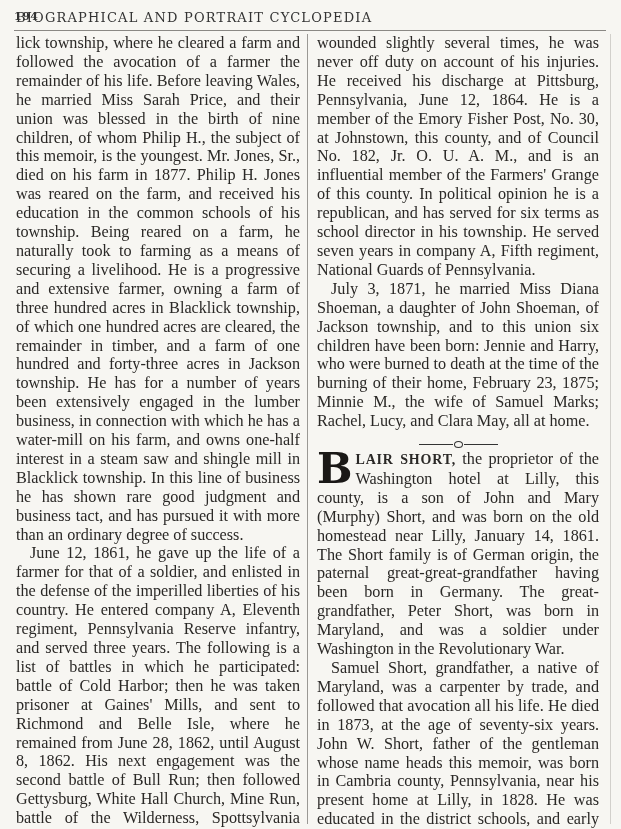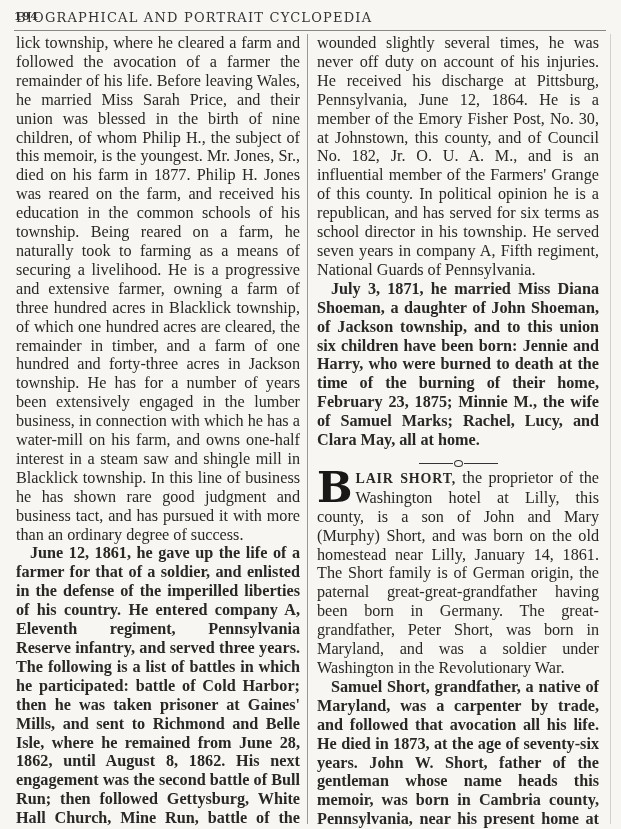--- a/index.html
+++ b/index.html
@@ -35,21 +35,21 @@
   .col-right { left: 317px; width: 282px; }
   .col-divider {
     position: absolute; left: 307px; top: 34px; width: 1px; height: 790px;
     background: #9a9894;
   }
   .right-edge {
     position: absolute; left: 610px; top: 34px; width: 1px; height: 790px;
     background: #d2d0cb;
   }
   p { margin: 0; text-indent: 0; }
-  p.indent { text-indent: 14px; font-weight: bold; }
+  p.indent { text-indent: 14px; }
   .ornament {
     display: block; text-align: center; margin: 3px 0 4px 0; height: 12px; position: relative;
   }
   .ornament .line {
     display: inline-block; width: 34px; height: 1px; background: #333; vertical-align: middle;
   }
   .ornament .dot {
     display: inline-block; width: 7px; height: 5px; border: 1px solid #333; border-radius: 50%;
     vertical-align: middle; margin: 0 1px;
   }

